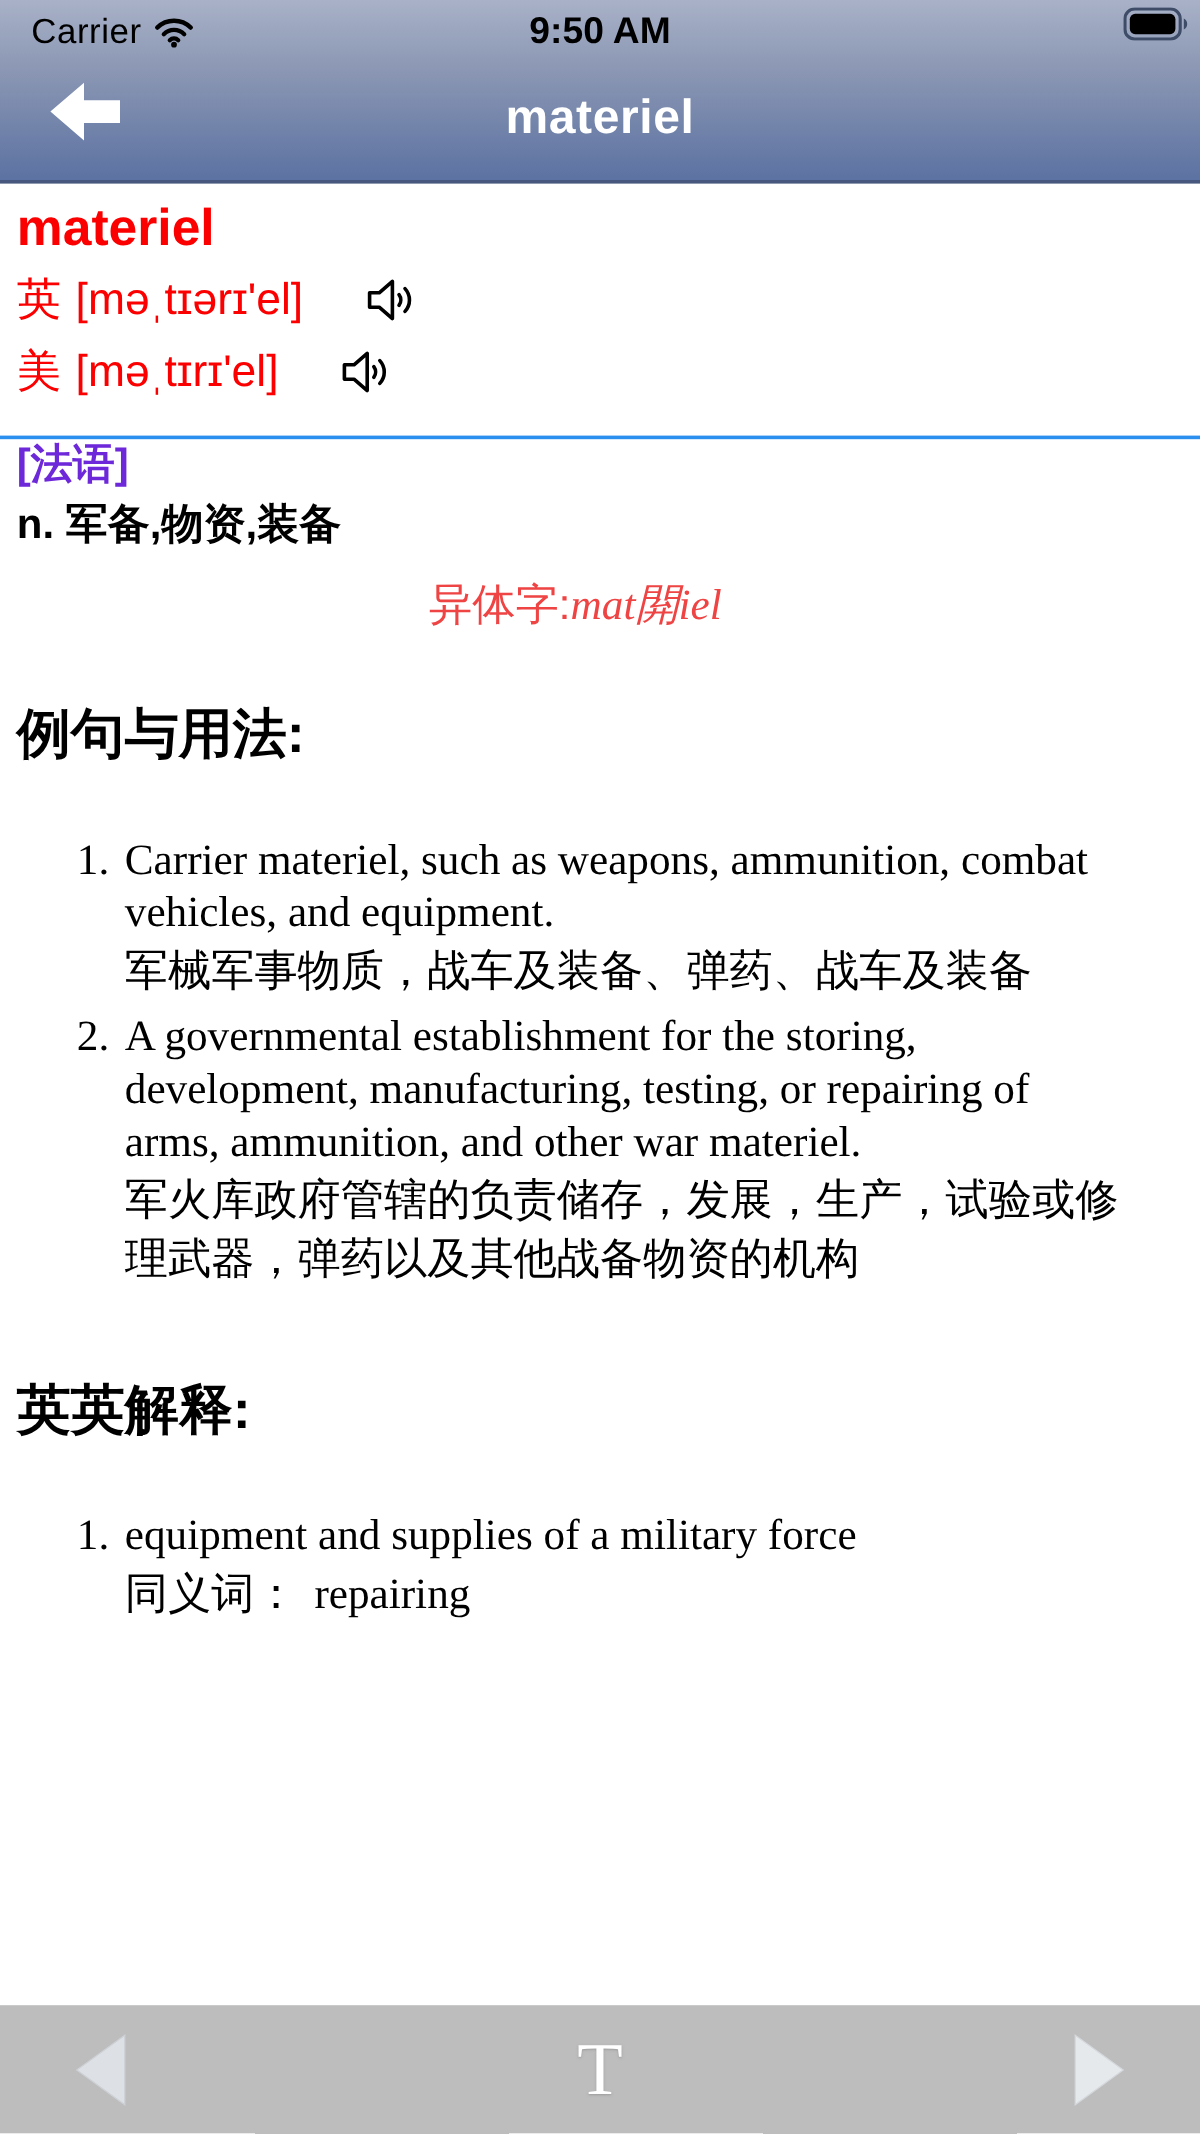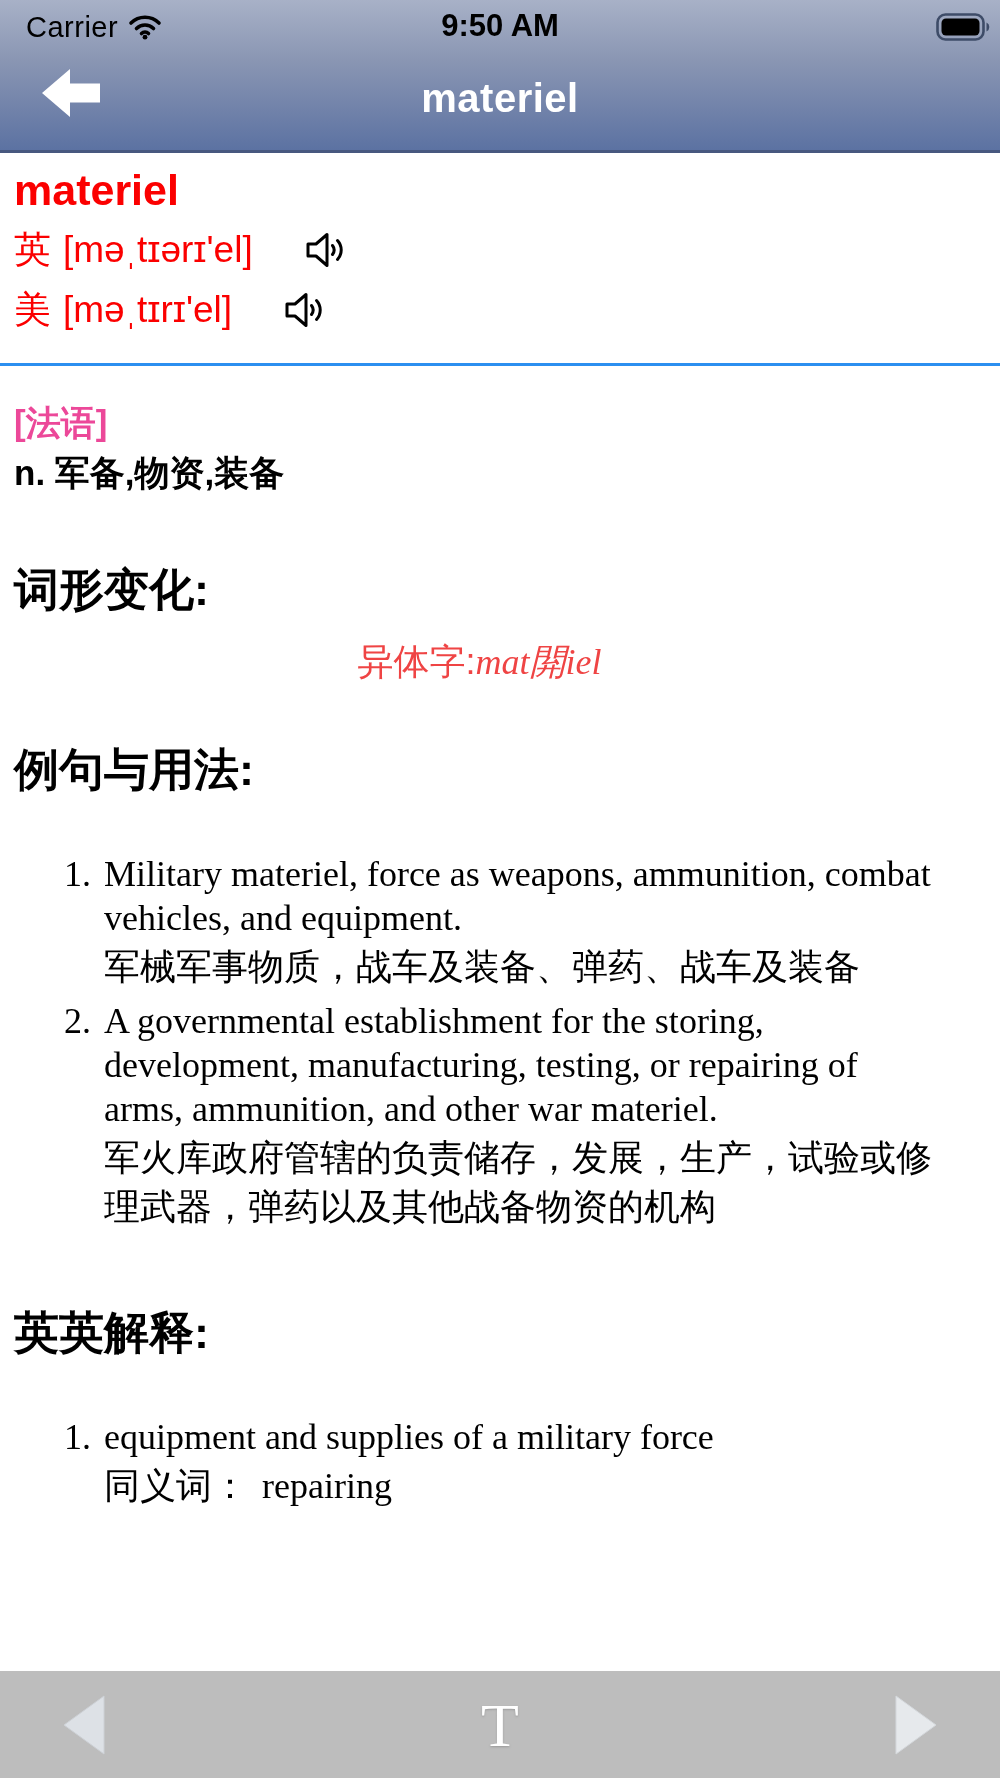--- a/index.html
+++ b/index.html
@@ -15,21 +15,20 @@
   .header {
     height: 153px;
     flex: 0 0 153px;
     background: linear-gradient(180deg, #a8b1c7 0%, #8a96b3 40%, #5c72a2 100%);
     border-bottom: 3px solid #47587f;
     position: relative;
   }
   .status-bar {
     height: 48px;
     display: flex;
-    align-items: center;
     justify-content: space-between;
     padding: 6px 8px 0 26px;
     position: relative;
   }
   .status-left { display: flex; align-items: center; gap: 10px; }
   .carrier { font-size: 29px; color: #000; letter-spacing: 0.5px; }
   .status-time {
     position: absolute; left: 50%; top: 8px; transform: translateX(-50%);
     font-size: 31px; font-weight: 600; color: #000;
   }
@@ -55,21 +54,21 @@
   .pron-line {
     margin-top: 14px;
     display: flex; align-items: center;
     font-size: 37px; color: #fb0000; line-height: 40px;
   }
   .pron-region { margin-right: 12px; }
   .speaker-btn { background: none; border: none; cursor: pointer; margin-left: 48px; padding: 0; line-height: 0; }
 
   .divider { border: none; height: 3px; background: #2b8ff0; margin-top: 30px; width: 100%; }
 
-  .origin-tag { margin-top: 36px; font-size: 35px; font-weight: 700; color: #ec4899; line-height: 42px; }
+  .origin-tag { font-size: 35px; font-weight: 700; color: #6d28d9; line-height: 42px; }
   .quick-def { margin-top: 8px; font-size: 35px; font-weight: 700; color: #000; line-height: 42px; }
 
   h2.section-heading {
     font-size: 45px; font-weight: 700; color: #000; line-height: 52px;
   }
   .h-wordforms { margin-top: 70px; }
   .h-examples  { margin-top: 60px; }
   .h-engdefs   { margin-top: 76px; }
 
   .variant-line { margin-top: 24px; font-size: 36px; color: #ef4444; line-height: 44px; text-align: center; }
@@ -166,33 +165,32 @@
         <path d="M36.5 13.5 a 14 14 0 0 1 0 19" fill="none" stroke="#000" stroke-width="3" stroke-linecap="round"></path>
       </svg>
     </button>
   </div>
 
   <hr class="divider">
 
   <div class="origin-tag pad">[法语]</div>
   <div class="quick-def pad">n. 军备,物资,装备</div>
 
-  <h2 class="section-heading h-wordforms pad">词形变化:</h2>
 
   <div class="variant-line pad">
     <span>异体字:</span><span class="variant-value">mat閞iel</span>
   </div>
 
   <h2 class="section-heading h-examples pad">例句与用法:</h2>
 
   <div class="ex-list">
     <div class="ex-item">
       <span class="ex-num">1.</span>
       <div class="ex-body">
-        <div class="ex-en">Military materiel, force as weapons, ammunition, combat vehicles, and equipment.</div>
+        <div class="ex-en">Carrier materiel, such as weapons, ammunition, combat vehicles, and equipment.</div>
         <div class="ex-zh">军械军事物质，战车及装备、弹药、战车及装备</div>
       </div>
     </div>
     <div class="ex-item">
       <span class="ex-num">2.</span>
       <div class="ex-body">
         <div class="ex-en">A governmental establishment for the storing, development, manufacturing, testing, or repairing of arms, ammunition, and other war materiel.</div>
         <div class="ex-zh">军火库政府管辖的负责储存，发展，生产，试验或修理武器，弹药以及其他战备物资的机构</div>
       </div>
     </div>

